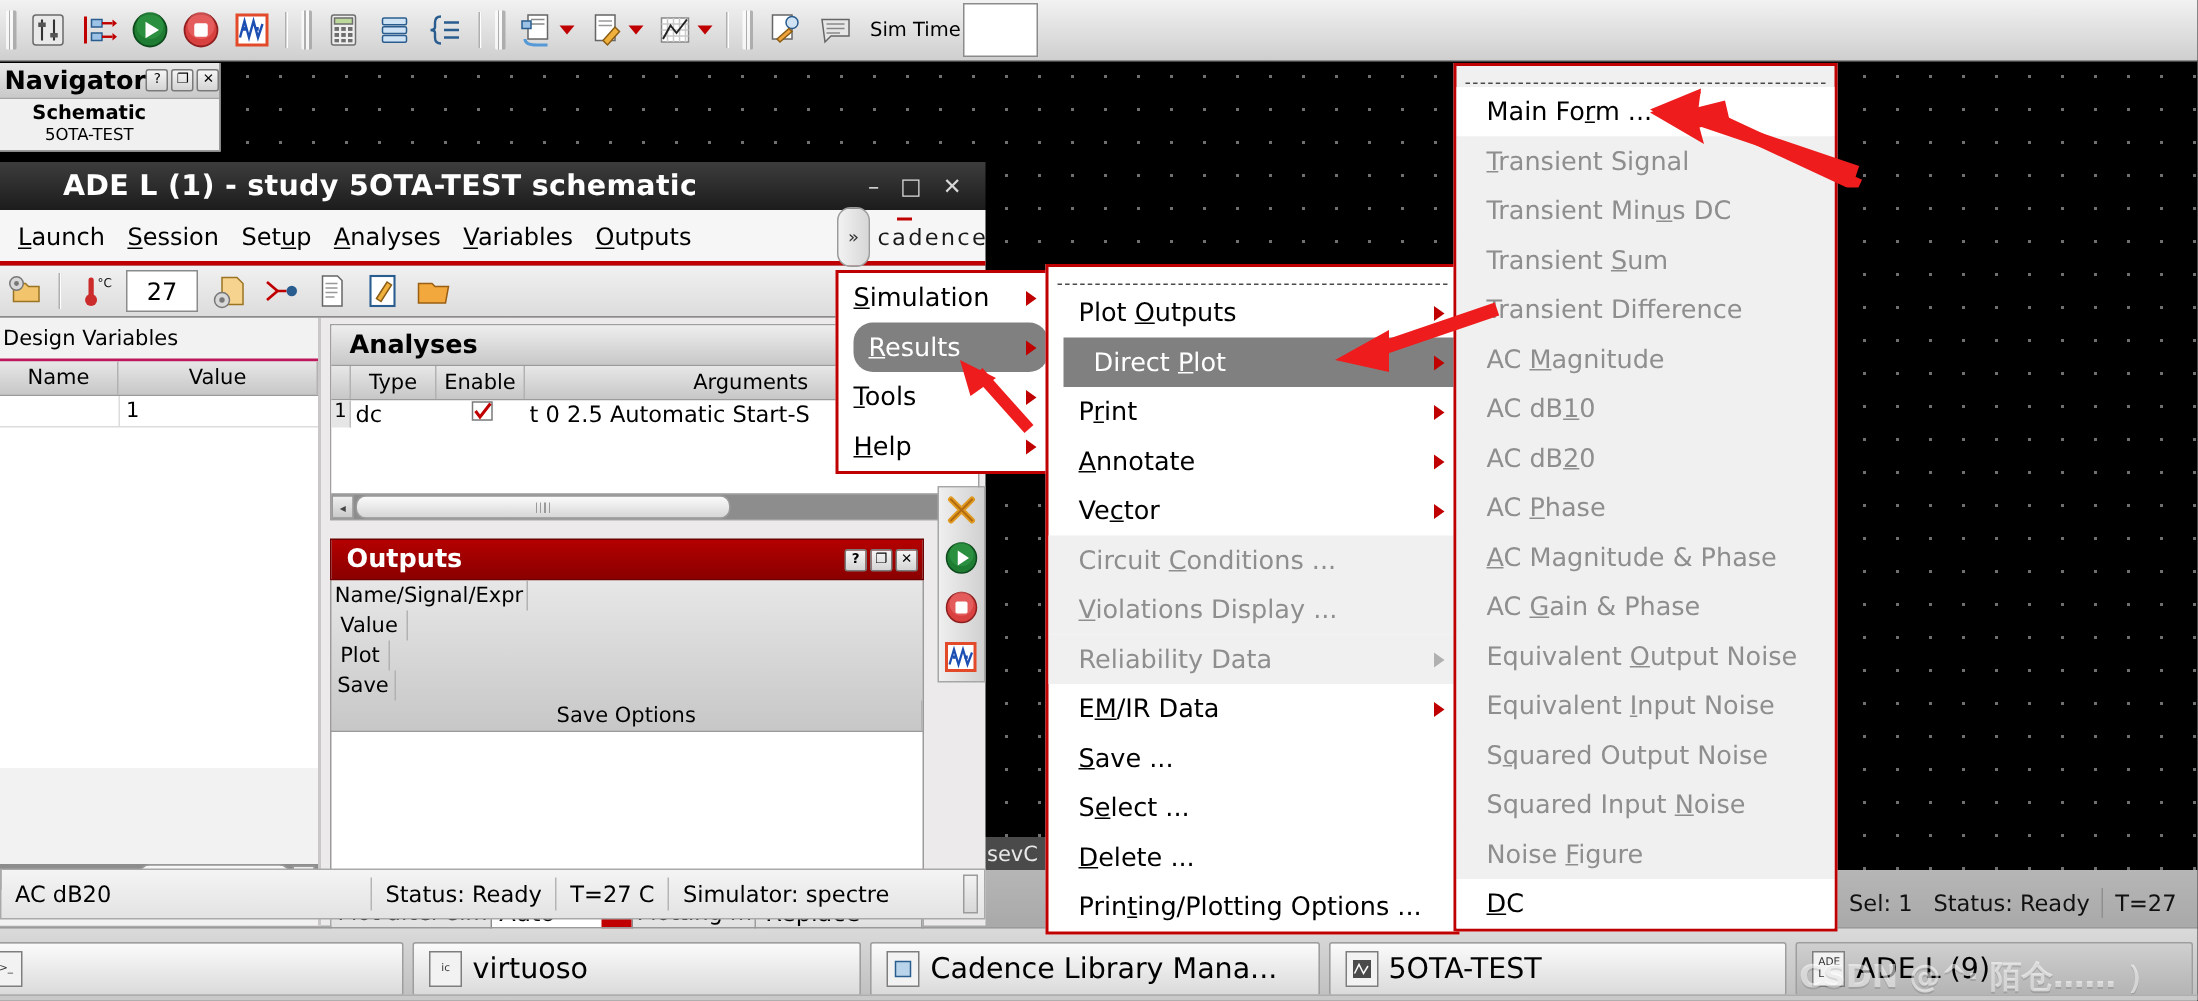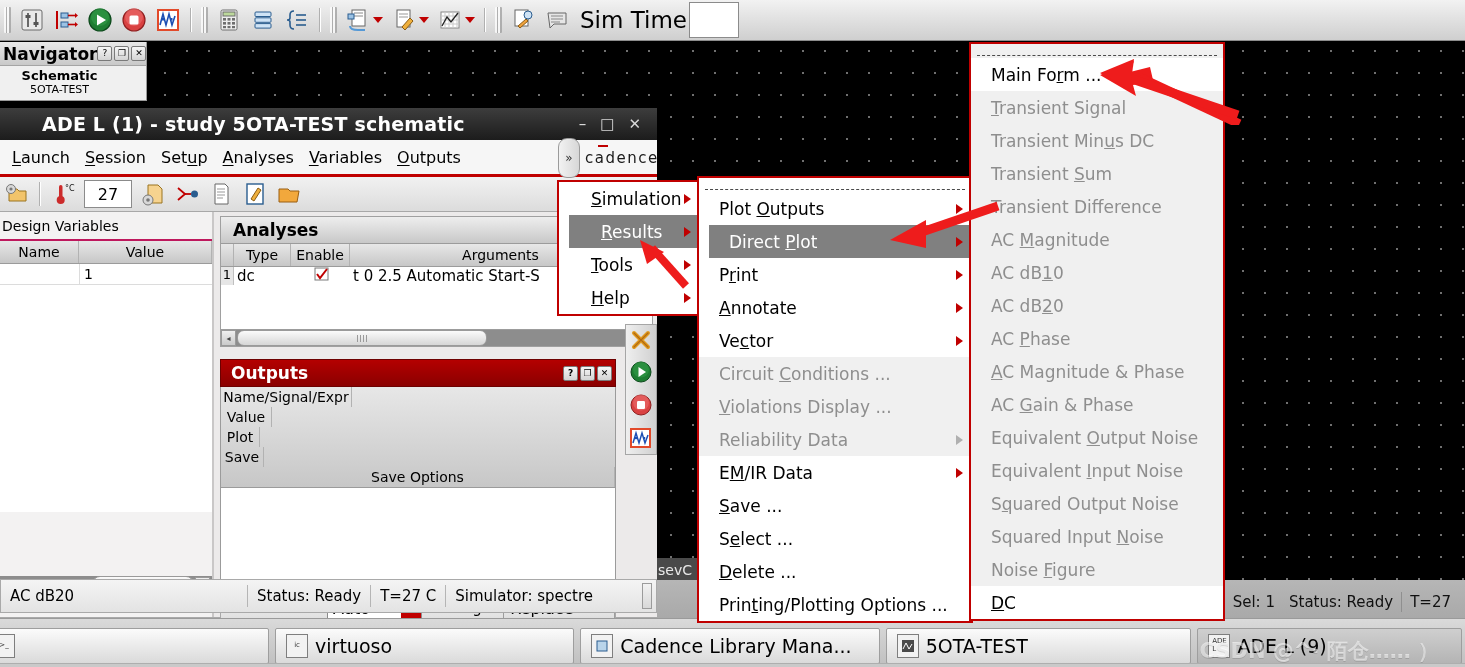--- a/index.html
+++ b/index.html
@@ -26,21 +26,21 @@
     border-bottom:1px solid #8c8c8c;
     display:flex;align-items:center;
   }
   .tbgrip{width:7px;height:26px;margin:0 4px;
      background:linear-gradient(90deg,#fff 0 2px,#9e9e9e 2px 3px,#fff 3px 5px,#9e9e9e 5px 6px);
      opacity:.75;border-radius:1px;}
   .ticon{width:28px;height:28px;margin:0 3px;position:relative;display:inline-block;flex:none;}
   .tsep{width:1px;height:24px;background:#b0b0b0;margin:0 5px;border-right:1px solid #fff;}
   .caret{width:0;height:0;border-left:5px solid transparent;border-right:5px solid transparent;
          border-top:6px solid #c00000;margin-left:-2px;margin-right:4px;}
-  #simtime-label{font-size:23px;margin-left:6px;white-space:nowrap;}
+  #simtime-label{font-size:13px;margin-left:6px;white-space:nowrap;}
   #simtime-input{width:44px;height:32px;background:#fff;border:1px solid #8b8b8b;margin-left:2px;}
 
   
   #navigator{
     left:-28px;top:42px;width:173px;height:58px;
     background:#f0f0f0;border:1px solid #9a9a9a;border-top:none;
   }
   #nav-title{
     height:23px;background:linear-gradient(#e8e8e8,#c9c9c9);
     border-bottom:1px solid #a5a5a5;display:flex;align-items:center;
@@ -159,21 +159,21 @@
 
   
   #menu1{left:557px;top:180px;width:140px;background:#fff;
      border:2px solid #c00000;z-index:40;}
   #menu2{left:697px;top:176px;width:272px;background:#fff;
      border:2px solid #c00000;z-index:41;}
   #menu3{left:969px;top:42px;width:252px;background:#f0f0f0;
      border:2px solid #c00000;z-index:42;}
   .mrow{height:33px;display:flex;align-items:center;padding-left:20px;
      font-size:17px;position:relative;white-space:nowrap;}
-  #menu1 .mrow{height:33px;padding-left:32px;}
+  #menu1 .mrow{height:33px;padding-left:10px;border-radius:13px;}
   .mrow.sel{background:#808080;color:#fff;margin-left:10px;}
   .mrow.dis{color:#8e8e8e;background:#f0f0f0;}
   .mrow .arrow{position:absolute;right:8px;width:0;height:0;
      border-top:5px solid transparent;border-bottom:5px solid transparent;border-left:7px solid #c00000;}
   .mrow.sel .arrow{border-left-color:#c00000;}
   .mrow.dis .arrow{border-left-color:#b0b0b0;}
   .tearoff{height:8px;border-bottom:1px dashed #4a4a4a;margin:3px 6px 2px 6px;}
   .menu-enabled{background:#fff;}
 
   

